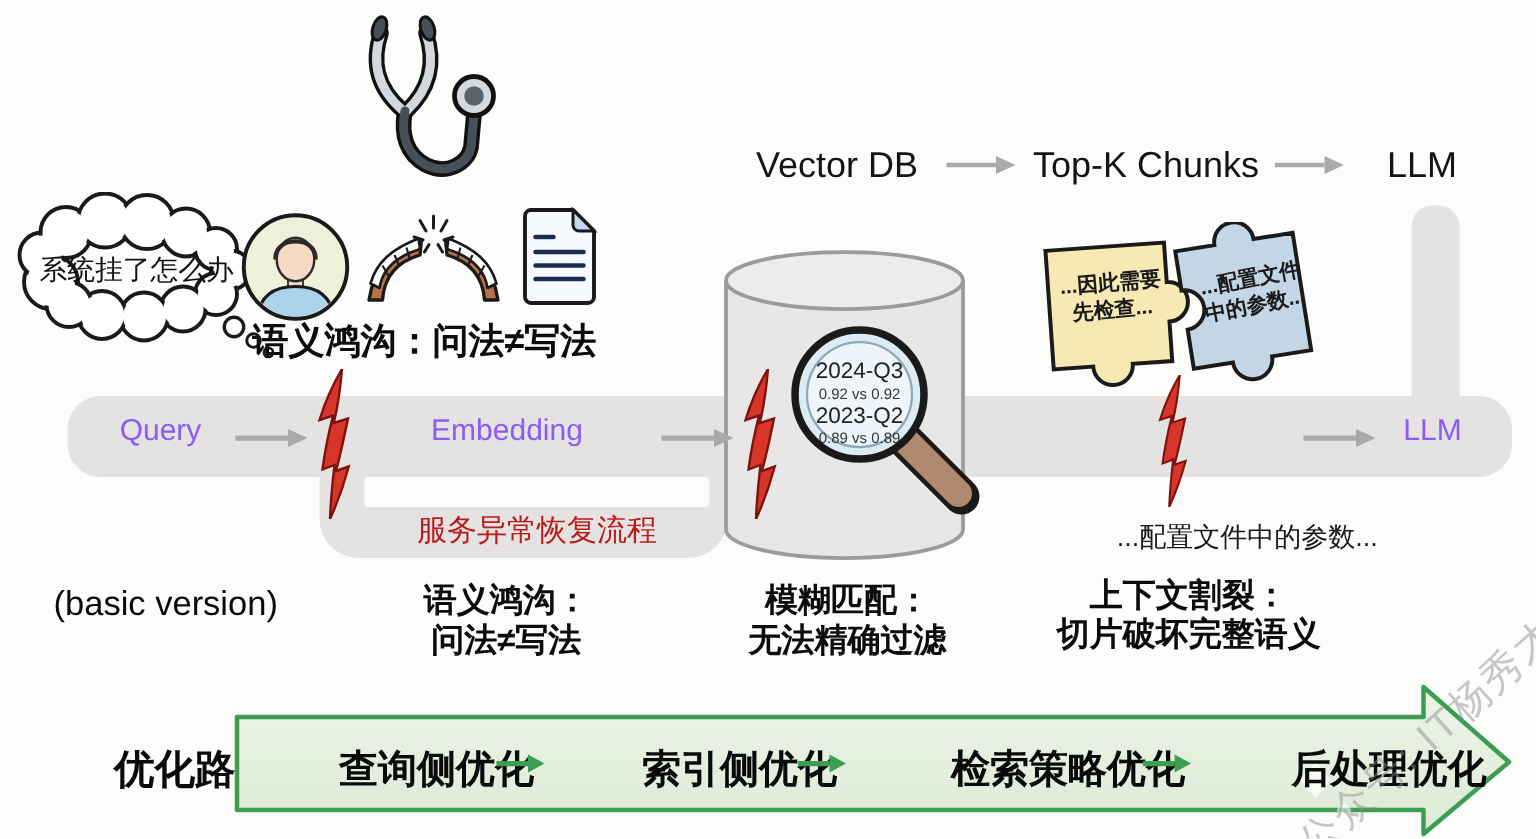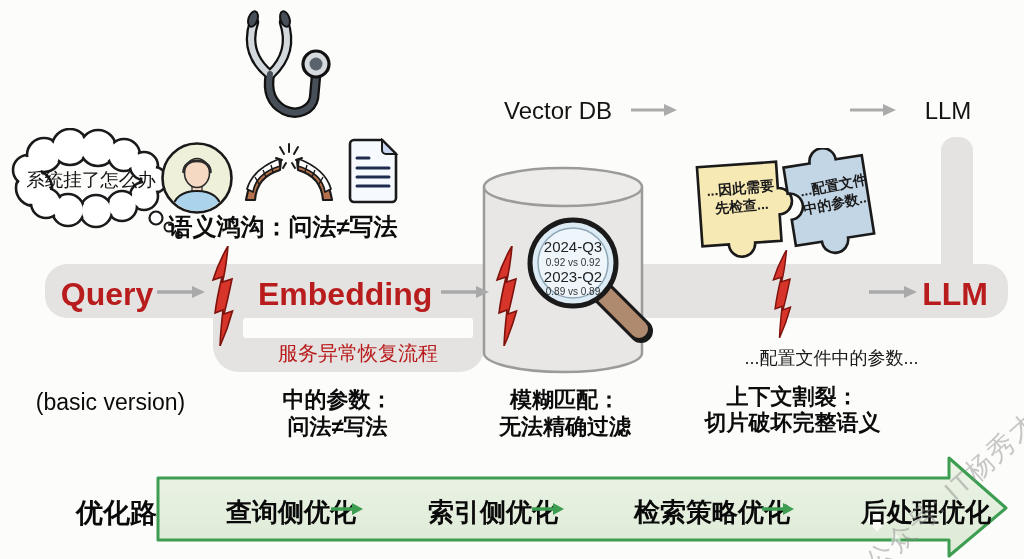--- a/index.html
+++ b/index.html
@@ -5,21 +5,21 @@
   html,body{margin:0;padding:0;}
   #stage{
     position:relative; width:1024px; height:559px;
     background:#fcfcfa; overflow:hidden;
     font-family:"Liberation Sans", sans-serif; color:#111;
   }
   .abs{position:absolute;}
   .ctr{text-align:center;}
   .lbl{white-space:nowrap;}
   .topflow{font-size:24px; color:#141414;}
-  .bartext{font-size:32px; color:#b91c1c;font-weight:bold;}
+  .bartext{font-size:20px; color:#8b5cf6;}
   .caption-bold{font-weight:bold; font-size:23px; color:#0c0c0c;}
   .note{font-weight:bold; font-size:22px; line-height:27px; color:#0c0c0c;}
   .recovery{font-size:20px; color:#b91c1c;}
   .puz{font-weight:bold; font-size:14px; line-height:18px; color:#1a1a1a;}
   .step{font-weight:bold; font-size:26px; color:#0a0a0a;margin-left:48px;}
   .watermark{
     font-size:27px; color:rgba(140,140,140,.48); letter-spacing:2px;
     transform:rotate(-42deg); white-space:nowrap;
   }
   .graybar{background:#e4e3e1;}
@@ -27,20 +27,21 @@
 </head>
 <body>
 
 <div id="stage">
 
   <div class="abs topflow lbl ctr" style="left:498px;top:97px;width:120px;">Vector DB</div>
   <svg class="abs" style="left:630px;top:103px;" width="48" height="14">
     <line x1="1" y1="7" x2="34" y2="7" stroke="#ababab" stroke-width="3"></line>
     <polygon points="34,1 47,7 34,13" fill="#ababab"></polygon>
   </svg>
+  <div class="abs topflow lbl ctr" style="left:684px;top:97px;width:160px;">Top-K Chunks</div>
   <svg class="abs" style="left:849px;top:103px;" width="48" height="14">
     <line x1="1" y1="7" x2="34" y2="7" stroke="#ababab" stroke-width="3"></line>
     <polygon points="34,1 47,7 34,13" fill="#ababab"></polygon>
   </svg>
   <div class="abs topflow lbl ctr" style="left:908px;top:97px;width:80px;">LLM</div>
 
   <div class="abs graybar" style="left:941px;top:137px;width:32px;height:140px;border-radius:14px 14px 0 0;"></div>
 
   <div class="abs graybar" style="left:45px;top:264px;width:963px;height:54px;border-radius:22px;"></div>
 
@@ -213,21 +214,21 @@
     <div>先检查...</div>
   </div>
   <div class="abs puz ctr" style="left:791px;top:176px;width:88px;transform:rotate(-11deg);">
     <div>...配置文件</div>
     <div>中的参数...</div>
   </div>
 
   <div class="abs lbl ctr" style="left:28px;top:389px;width:165px;font-size:23px;color:#0a0a0a;">(basic version)</div>
 
   <div class="abs note ctr" style="left:255px;top:386px;width:165px;">
-    <div>中的参数：</div>
+    <div>语义鸿沟：</div>
     <div>问法≠写法</div>
   </div>
 
   <div class="abs note ctr" style="left:475px;top:386px;width:180px;">
     <div>模糊匹配：</div>
     <div>无法精确过滤</div>
   </div>
 
   <div class="abs lbl ctr" style="left:719px;top:346px;width:225px;font-size:18px;color:#181818;">...配置文件中的参数...</div>
 

